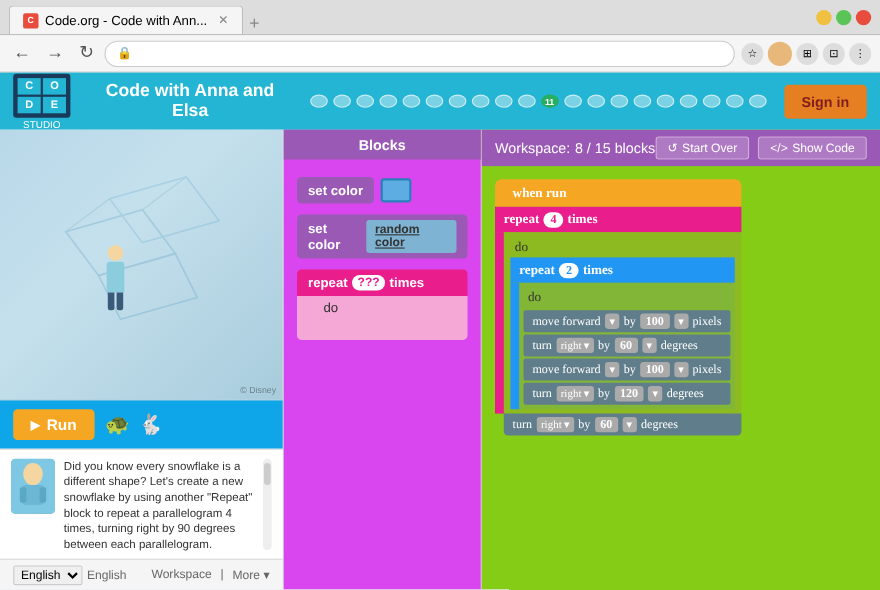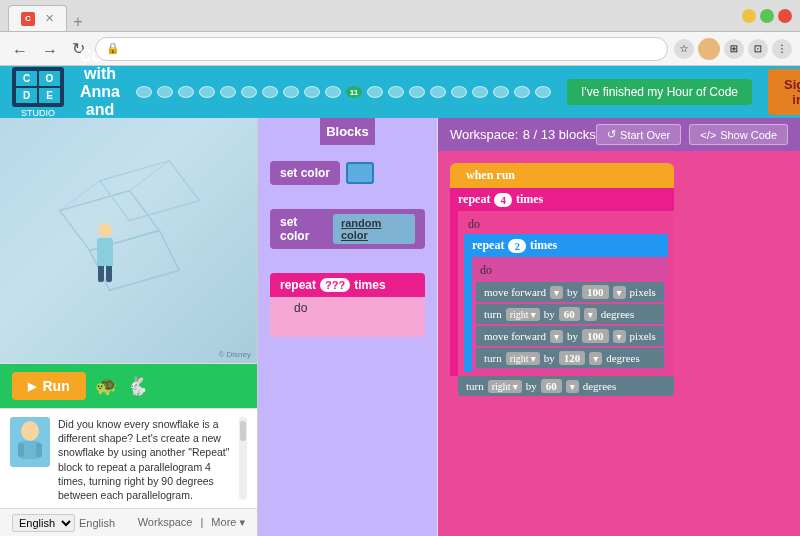--- a/index.html
+++ b/index.html
@@ -190,21 +190,21 @@
       margin: 0 auto 2px;
     }
     .disney-watermark {
       position: absolute;
       bottom: 4px;
       right: 6px;
       font-size: 8px;
       color: rgba(0,0,0,0.4);
     }
     .stage-controls {
-      background: #22c55e;
+      background: #0ea5e9;
       padding: 8px 12px;
       display: flex;
       align-items: center;
       gap: 10px;
       border-top: 1px solid #ddd;
     }
     .run-btn {
       background: #f5a623;
       color: white;
       border: none;
@@ -252,40 +252,39 @@
       height: 20px;
       background: #ccc;
       border-radius: 3px;
       margin: 0 auto;
       margin-top: 4px;
     }
 
     
     .blocks-panel {
       width: 180px;
-      background: #c4b5fd;
+      background: #d946ef;
       border-right: 1px solid #ddd;
       display: flex;
       flex-direction: column;
       flex-shrink: 0;
-      align-items: center;
     }
     .blocks-header {
       background: #9b59b6;
       color: white;
       text-align: center;
       padding: 6px;
       font-size: 13px;
       font-weight: bold;
     }
     .blocks-list {
       padding: 16px 12px;
       display: flex;
       flex-direction: column;
-      gap: 24px;
+      gap: 10px;
     }
     .block {
       display: flex;
       align-items: center;
       gap: 6px;
       cursor: grab;
     }
     .block-set-color {
       background: #9b59b6;
       color: white;
@@ -349,21 +348,21 @@
       font-size: 12px;
       border-radius: 0 0 4px 4px;
       min-height: 22px;
     }
 
     
     .workspace-panel {
       flex: 1;
       display: flex;
       flex-direction: column;
-      background: #ec4899;
+      background: #84cc16;
     }
     .workspace-header {
       background: #9b59b6;
       color: white;
       padding: 6px 12px;
       display: flex;
       align-items: center;
       justify-content: space-between;
       font-size: 13px;
     }
@@ -423,20 +422,21 @@
       opacity: 0.3;
     }
   </style>
 </head>
 <body>
 
 <div class="browser-titlebar">
   <div class="browser-tabs">
     <div class="browser-tab">
       <span class="tab-favicon">C</span>
+      <span>Code.org - Code with Ann...</span>
       <span class="tab-close">✕</span>
     </div>
     <button class="tab-new">+</button>
   </div>
   <div class="win-controls" style="margin-left:auto">
     <button class="win-btn minimize"></button>
     <button class="win-btn maximize"></button>
     <button class="win-btn close"></button>
   </div>
 </div>
@@ -483,21 +483,20 @@
     <span class="dot"></span>
     <span class="dot"></span>
     <span class="dot"></span>
     <span class="dot"></span>
     <span class="dot"></span>
     <span class="dot"></span>
     <span class="dot"></span>
     <span class="dot"></span>
     <span class="dot"></span>
   </div>
-  <button class="finished-btn">I've finished my Hour of Code</button>
   <button class="signin-btn">Sign in</button>
 </div>
 
 <div class="main-content">
 
   <div class="stage-panel">
     <div class="stage-canvas">
 
       <svg class="stage-bg-lines" viewBox="0 0 258 220" xmlns="http://www.w3.org/2000/svg">
 
@@ -584,21 +583,21 @@
           <div style="height:18px;"></div>
         </div>
       </div>
     </div>
   </div>
 
   <div class="workspace-panel">
     <div class="workspace-header">
 
       <span>Workspace:</span>
-      <span style="margin-left:4px;">8 / 13 blocks</span>
+      <span style="margin-left:4px;">8 / 15 blocks</span>
       <div class="workspace-actions">
         <button class="ws-btn">
           <span>↺</span>
           <span>Start Over</span>
         </button>
         <button class="ws-btn">
           <span>&lt;/&gt;</span>
           <span>Show Code</span>
         </button>
       </div>

